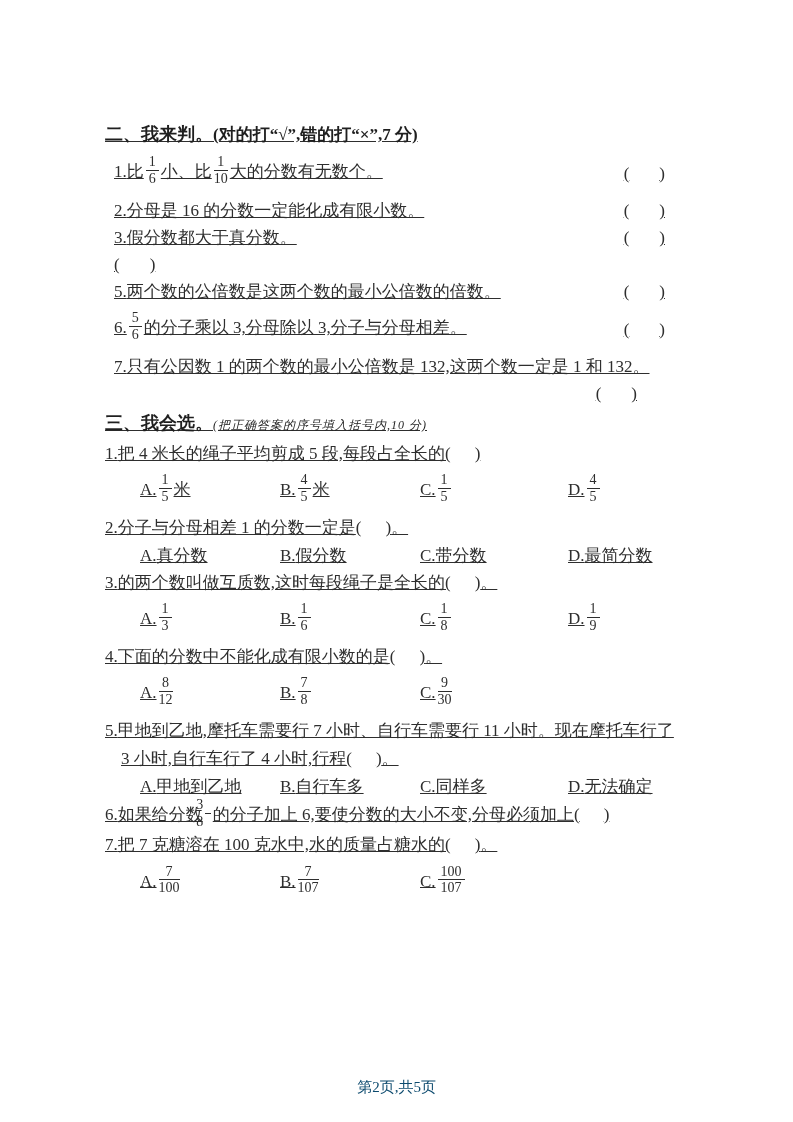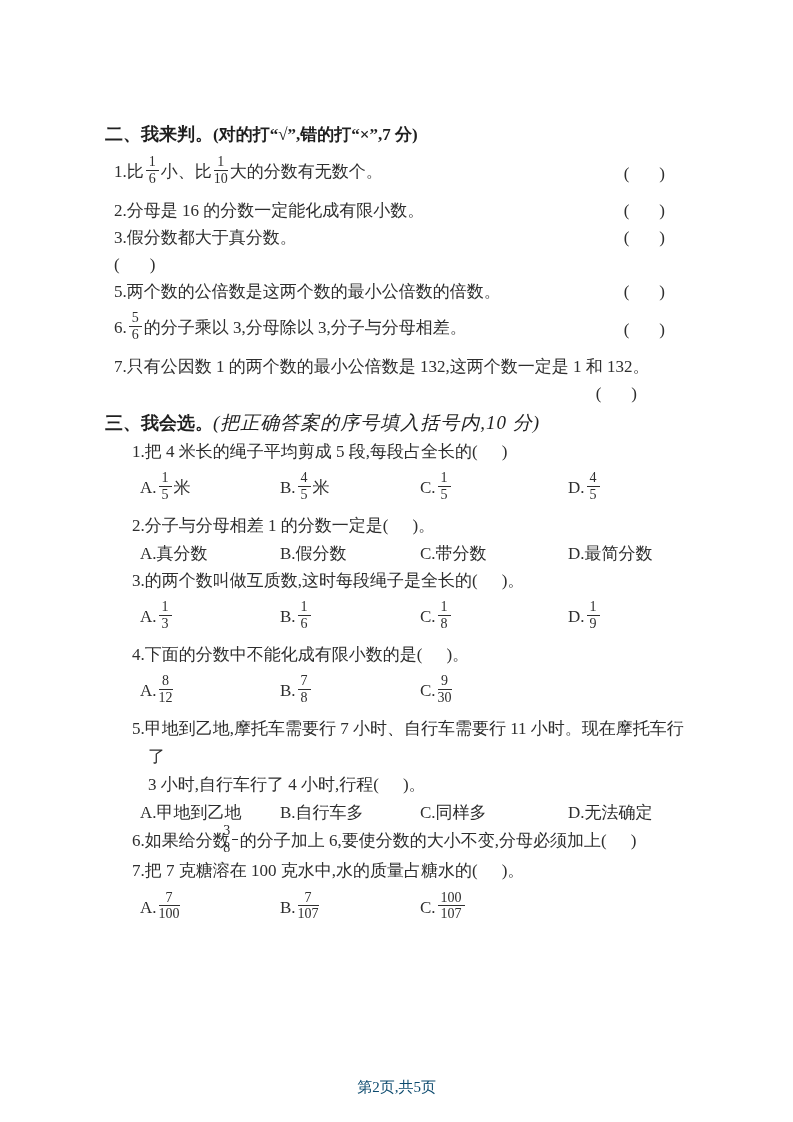--- a/index.html
+++ b/index.html
@@ -4,36 +4,36 @@
 <style>
   html,body{margin:0;padding:0;}
   body{
     width:793px;height:1122px;
     background:#ffffff;
     font-family:"Liberation Serif","DejaVu Serif",serif;
     color:#2e2e2e;
     position:relative;
     overflow:hidden;
   }
-  .content{position:absolute;left:105px;top:120px;width:588px;}
+  .content{position:absolute;left:105px;top:120px;width:588px;text-decoration:underline;}
   .sec-title{font-size:18px;font-weight:bold;line-height:28px;color:#1f1f1f;white-space:nowrap;}
   .sec-title .note{font-size:17px;}
   .sec-title.s3t{line-height:30px;}
-  .sec-title.s3t .note{font-weight:normal;font-style:italic;font-size:19px;letter-spacing:1px;}
+  .sec-title.s3t .note{font-weight:normal;font-style:italic;font-size:12px;letter-spacing:1px;}
   
   .q2row{display:flex;justify-content:space-between;align-items:center;
          min-height:27px;font-size:17px;margin-left:9px;line-height:27px;}
   .q2row.tall{min-height:48px;}
   .qtext{white-space:nowrap;}
   .ansbr{white-space:nowrap;margin-right:28px;}
   .ansbr .gap{display:inline-block;width:30px;}
   .br-inline .gap{display:inline-block;width:24px;}
   .q7bracket{text-align:right;line-height:28px;margin-right:28px;font-size:17px;}
   
-  .stem{font-size:17px;line-height:28px;margin-left:27px;padding-left:16px;text-indent:-16px;}
+  .stem{font-size:17px;line-height:28px;padding-left:16px;text-indent:-16px;}
   .optrow{display:grid;grid-template-columns:140px 140px 148px 1fr;
           margin-left:35px;align-items:center;min-height:27px;font-size:17px;}
   .optrow.tall{min-height:46px;}
   .opt{white-space:nowrap;}
   
   .frac{display:inline-block;vertical-align:middle;text-align:center;
         line-height:1.05;margin:0 2px;position:relative;top:-2px;}
   .frac .nu{display:block;font-size:14px;padding:0 3px;}
   .frac .de{display:block;font-size:14px;border-top:1px solid #2e2e2e;padding-top:1px;}
   .footer{position:absolute;left:0;width:793px;top:1078px;text-align:center;

